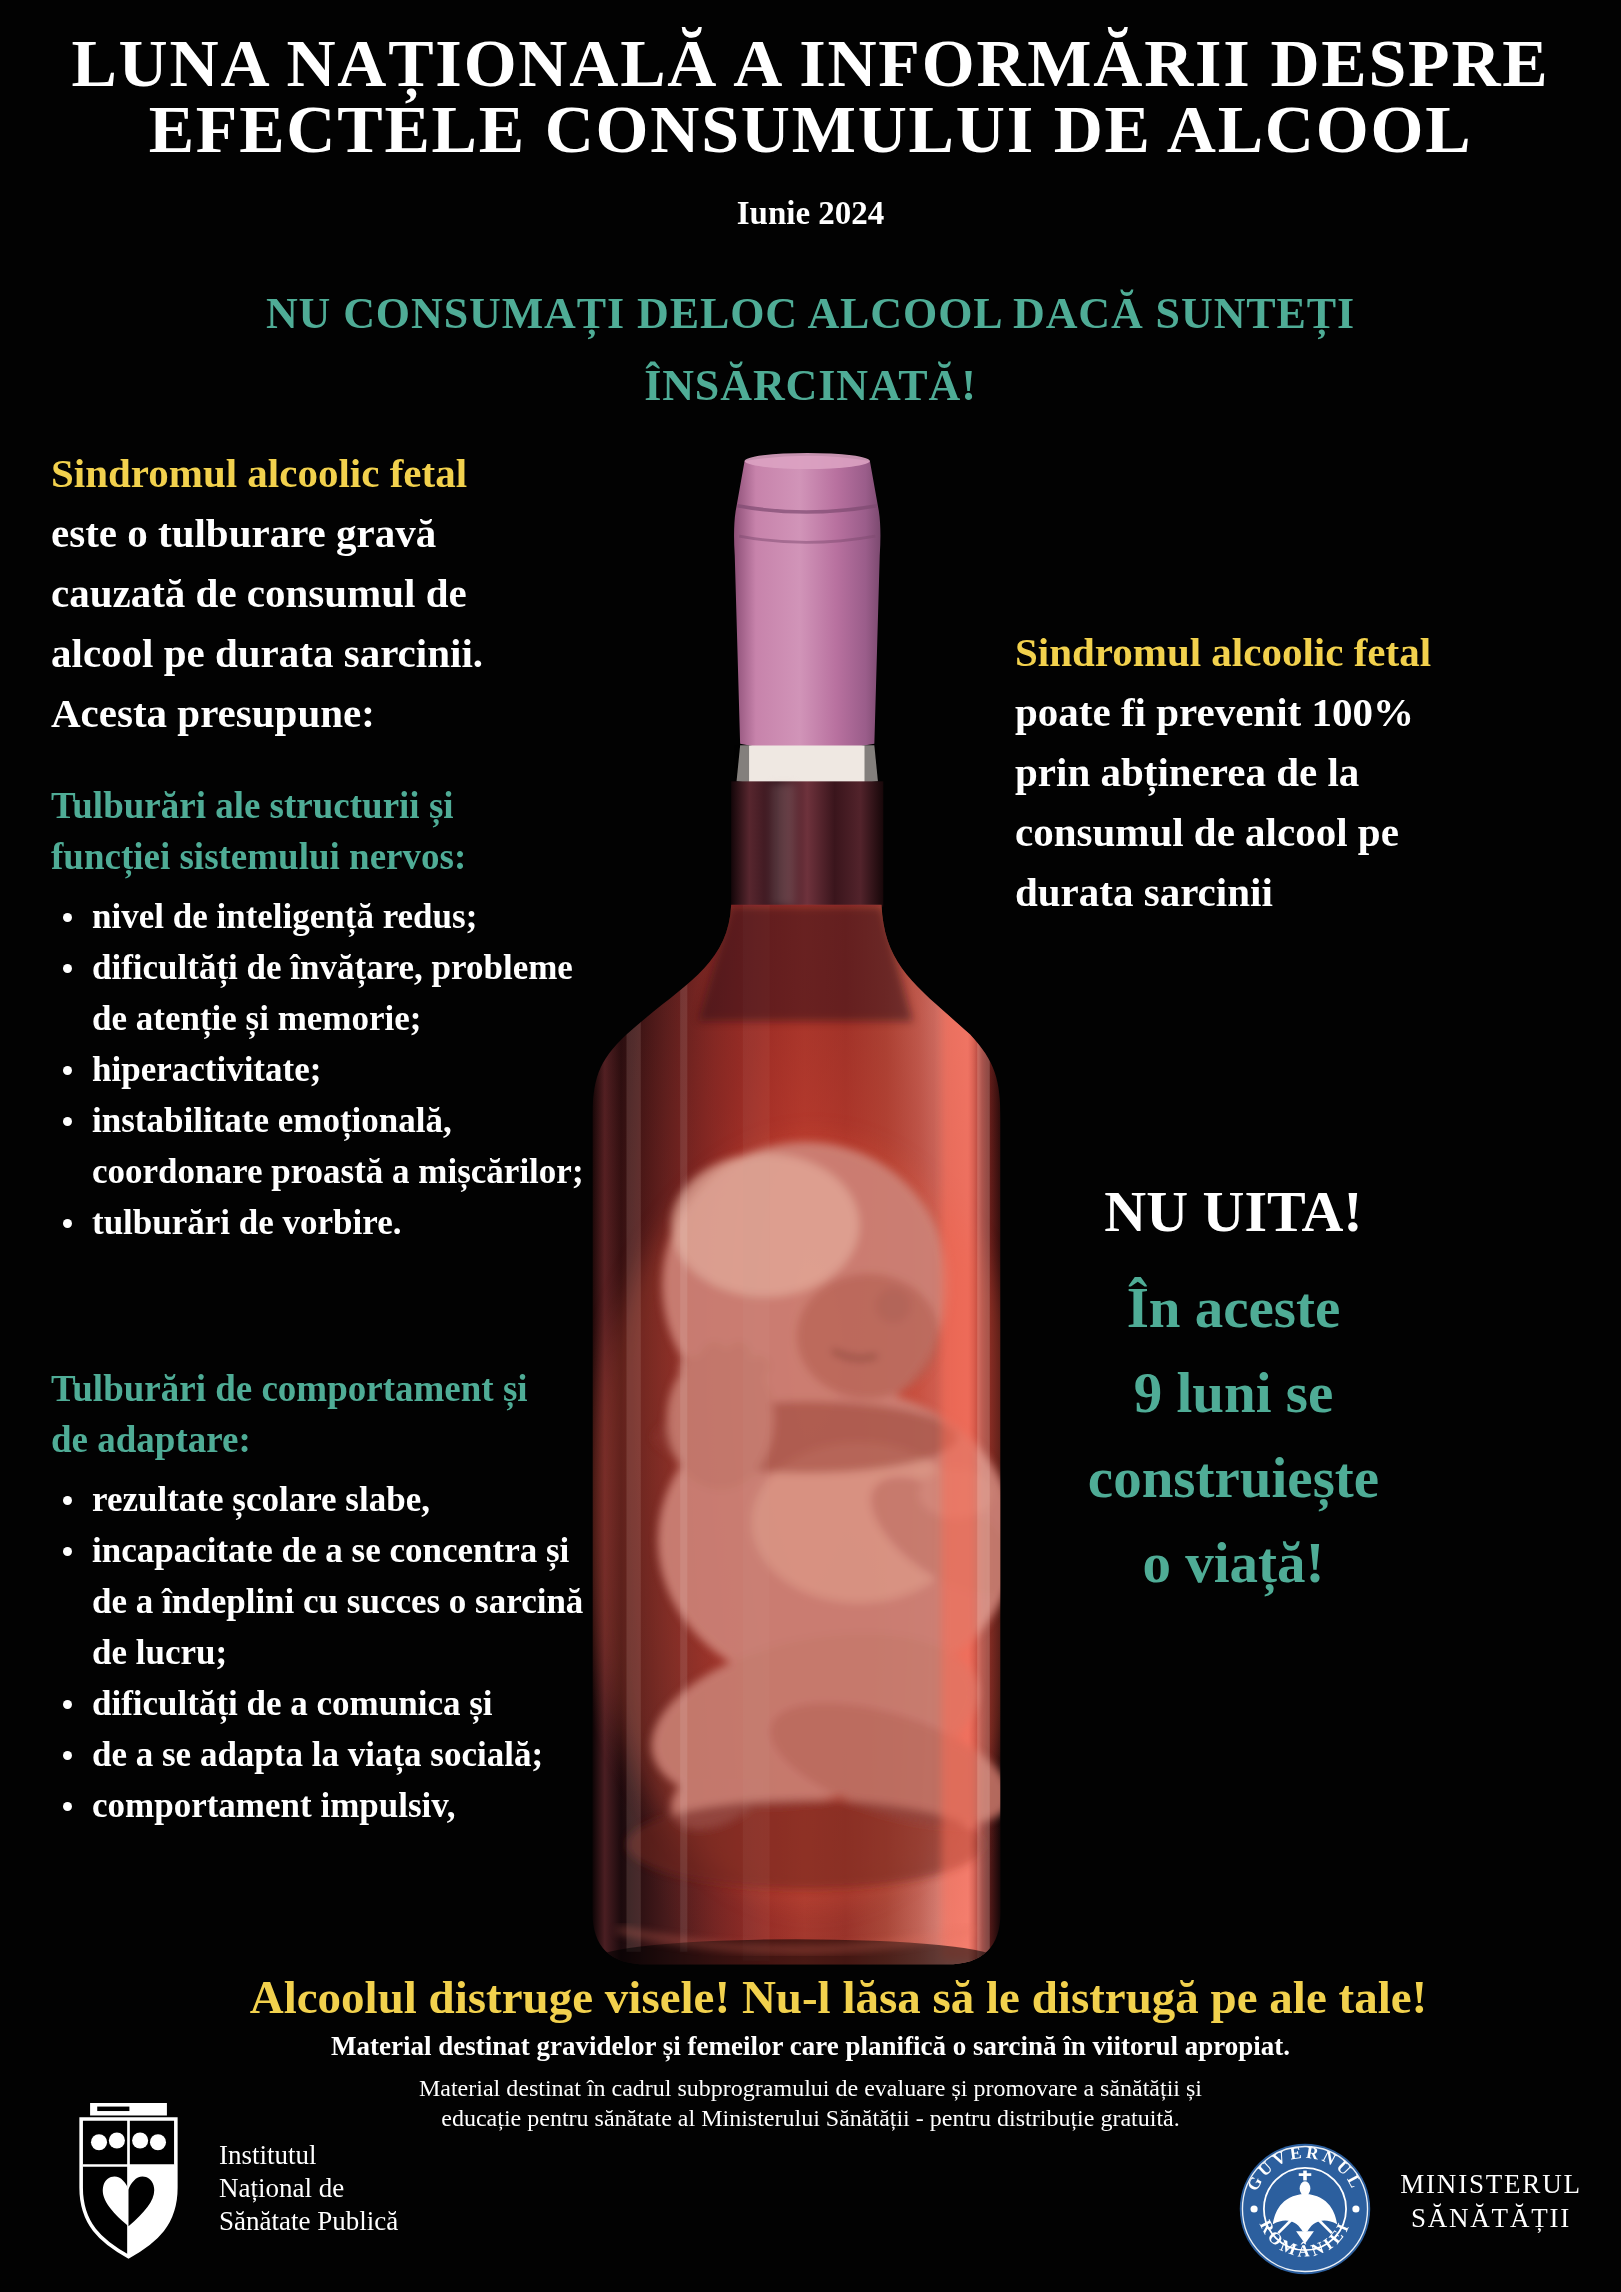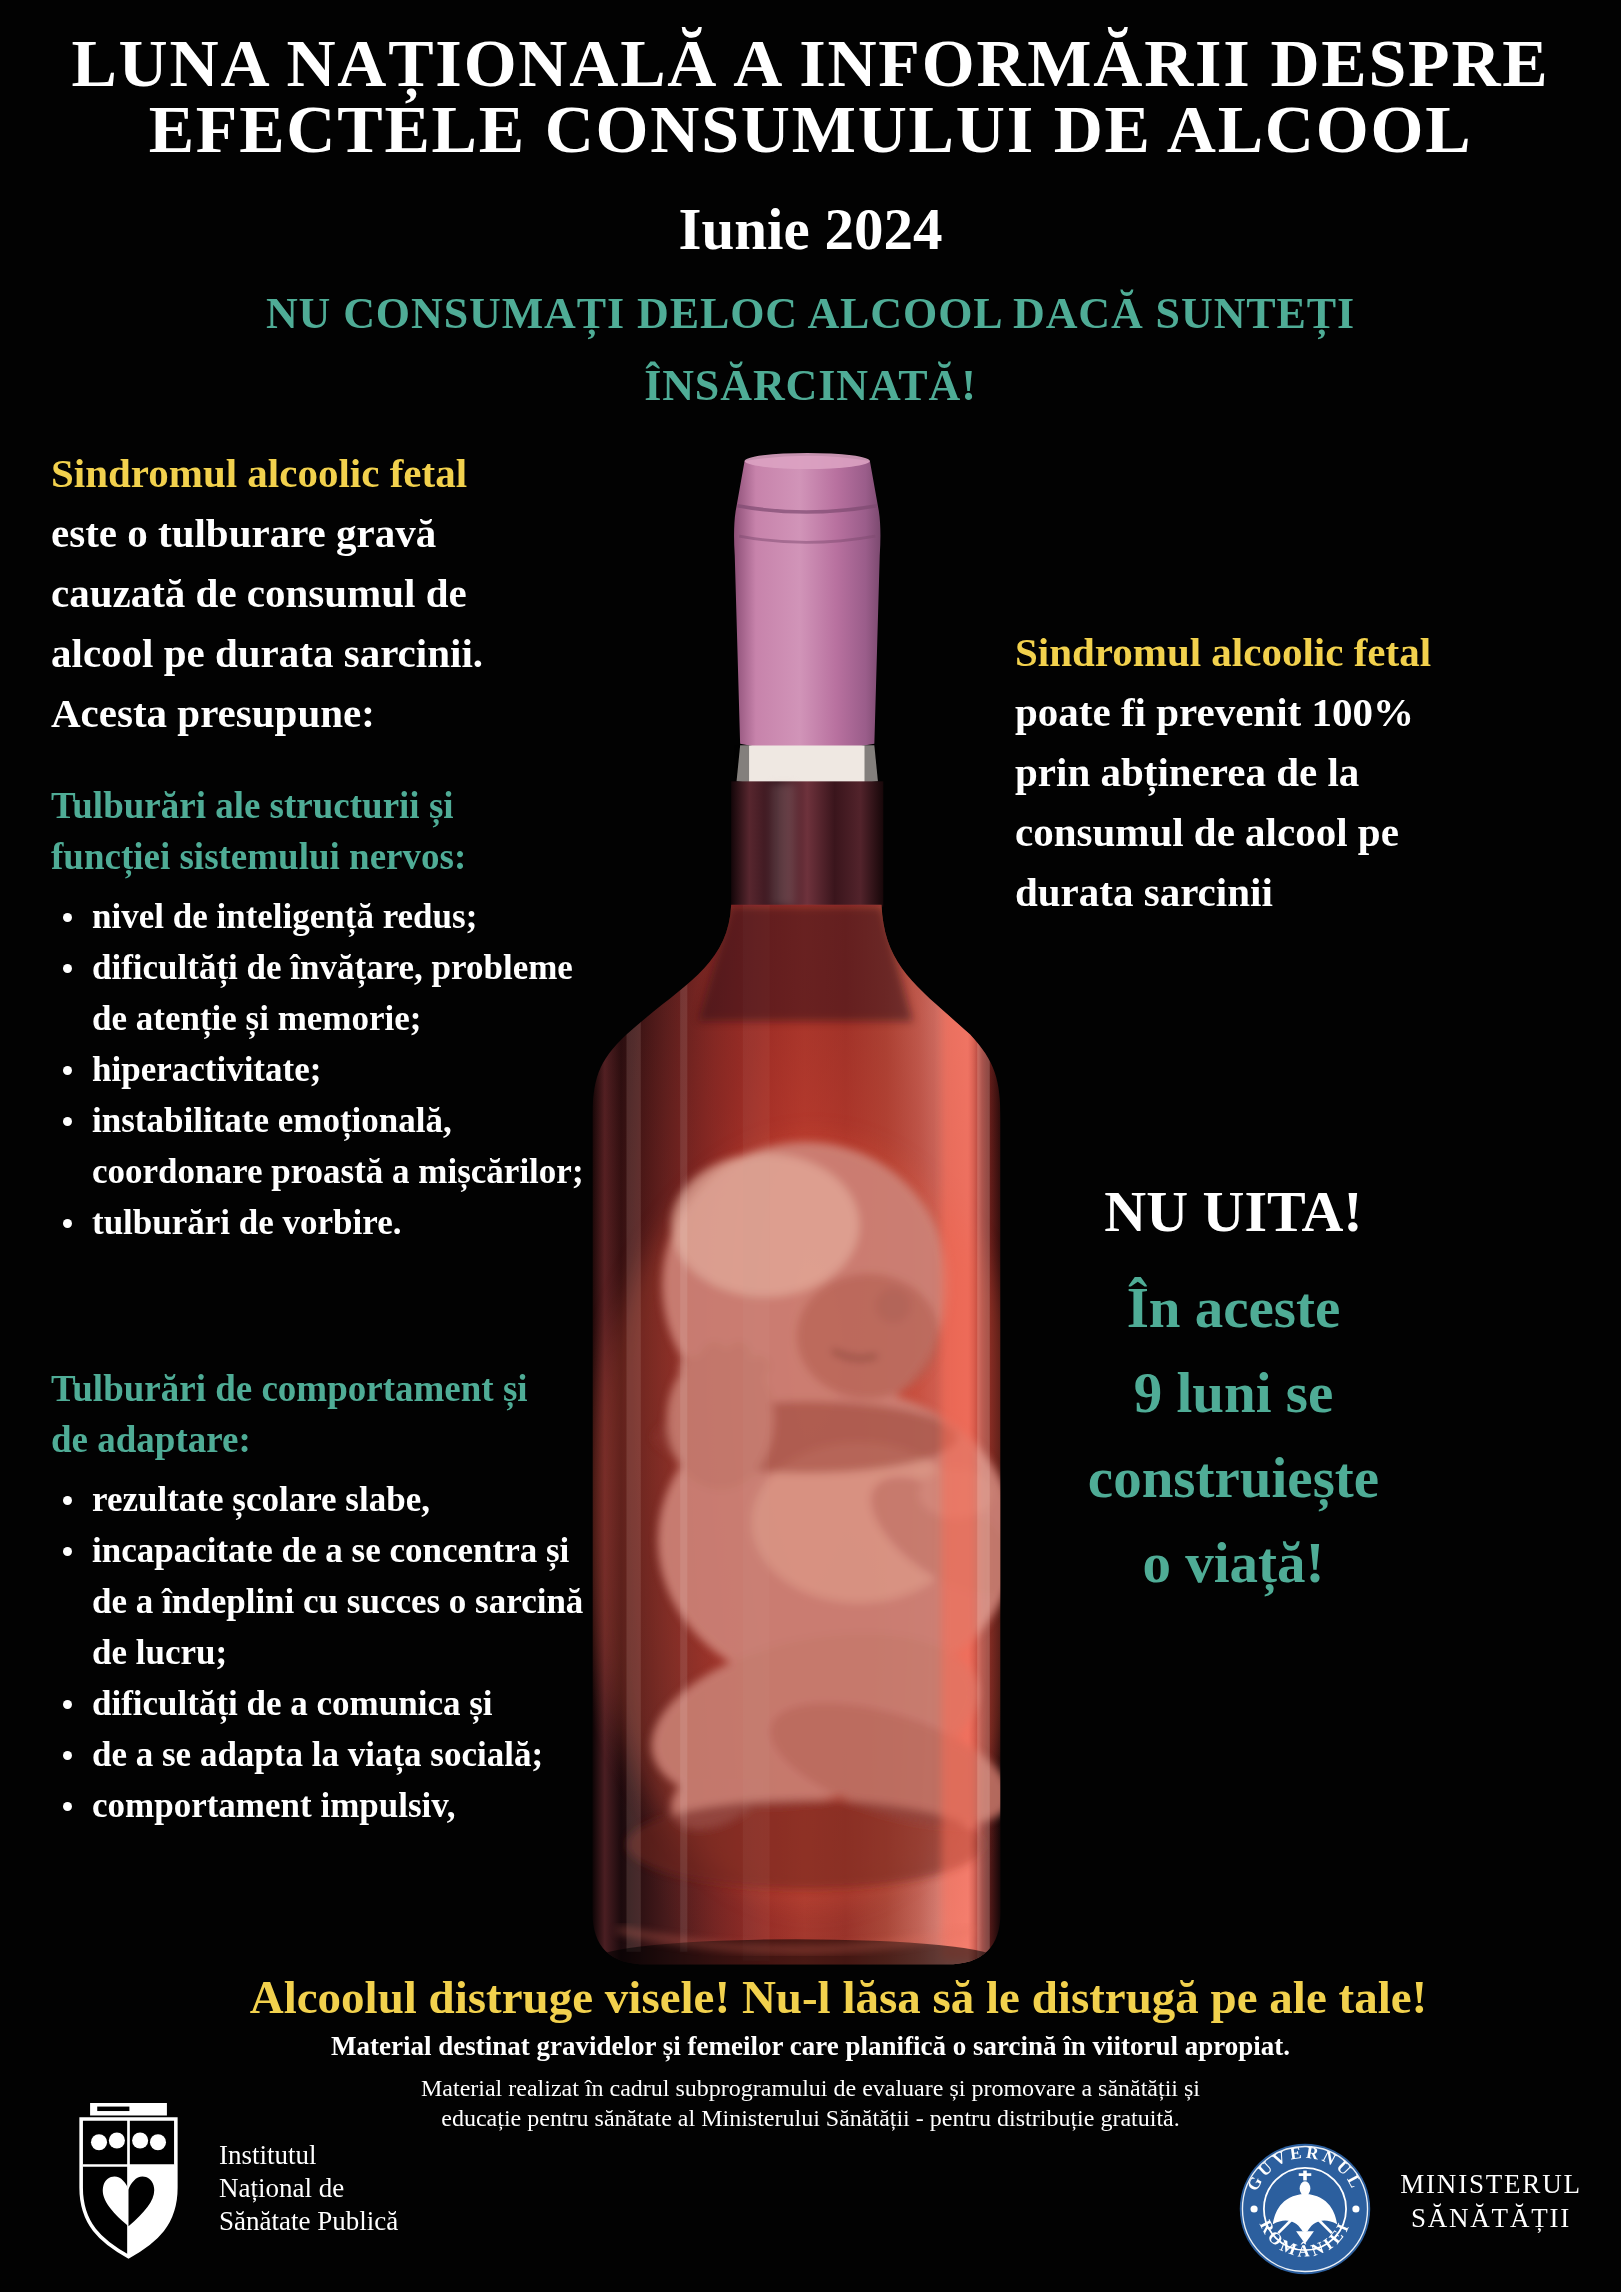--- a/index.html
+++ b/index.html
@@ -2,21 +2,21 @@
 <html style="font-size:14.3px"><head>
 <meta charset="utf-8">
 <style>
   html,body{margin:0;padding:0;background:#000;}
   .poster{position:relative;width:1621px;height:2293px;background:#020202;overflow:hidden;
           font-family:"Liberation Serif",serif;font-weight:700;color:#fff;}
   .center{left:0;width:100%;text-align:center;}
   .ml{white-space:pre-line;}
 
   .title{position:absolute;top:30px;font-size:68px;line-height:66px;letter-spacing:1.8px;text-align:center;}
-  .date{position:absolute;top:195px;font-size:59px;}
+  .date{position:absolute;top:195px;font-size:33px;}
   .warning{position:absolute;top:278px;font-size:44px;line-height:72px;color:#4FAC96;letter-spacing:0.9px;}
 
   .left-col{position:absolute;left:51px;top:443px;width:551px;}
   .intro-head{color:#F2D14D;font-size:41px;line-height:60px;}
   .intro-text{font-size:41px;line-height:60px;}
   .sec{position:absolute;left:51px;width:560px;}
   .sec1{top:768px;margin-top:12px;}
   .sec2{top:1363px;}
   .sec-head{color:#4FAC96;font-size:37px;line-height:51px;margin:0 0 9px 0;}
   .blist{list-style:none;margin:0;padding:0;font-size:35px;line-height:51px;}
@@ -216,21 +216,21 @@
   <div class="reminder">
     <div class="reminder-title">NU UITA!</div>
     <div class="reminder-text ml">În aceste
 9 luni se
 construiește
 o viață!</div>
   </div>
 
   <div class="slogan center">Alcoolul distruge visele! Nu-l lăsa să le distrugă pe ale tale!</div>
   <div class="note1 center">Material destinat gravidelor și femeilor care planifică o sarcină în viitorul apropiat.</div>
-  <div class="note2 center ml">Material realizat în cadrul subprogramului de evaluare și promovare a sănătății și
+  <div class="note2 center ml">Material destinat în cadrul subprogramului de evaluare și promovare a sănătății și
 educație pentru sănătate al Ministerului Sănătății - pentru distribuție gratuită.</div>
 
   <svg class="insp-logo" width="109" height="159" viewBox="0 0 122 178">
     <rect x="18" y="0" width="86" height="14" fill="#fff"></rect>
     <rect x="26" y="4" width="36" height="5" fill="#000"></rect>
     <path d="M8 18 L114 18 L114 95 C114 135 92 155 61 172 C30 155 8 135 8 95 Z" fill="#000" stroke="#fff" stroke-width="4"></path>
     <line x1="61" y1="18" x2="61" y2="172" stroke="#fff" stroke-width="3"></line>
     <line x1="10" y1="70" x2="112" y2="70" stroke="#fff" stroke-width="3"></line>
     <circle cx="28" cy="44" r="9" fill="#fff"></circle>
       <circle cx="48" cy="42" r="9" fill="#fff"></circle>

